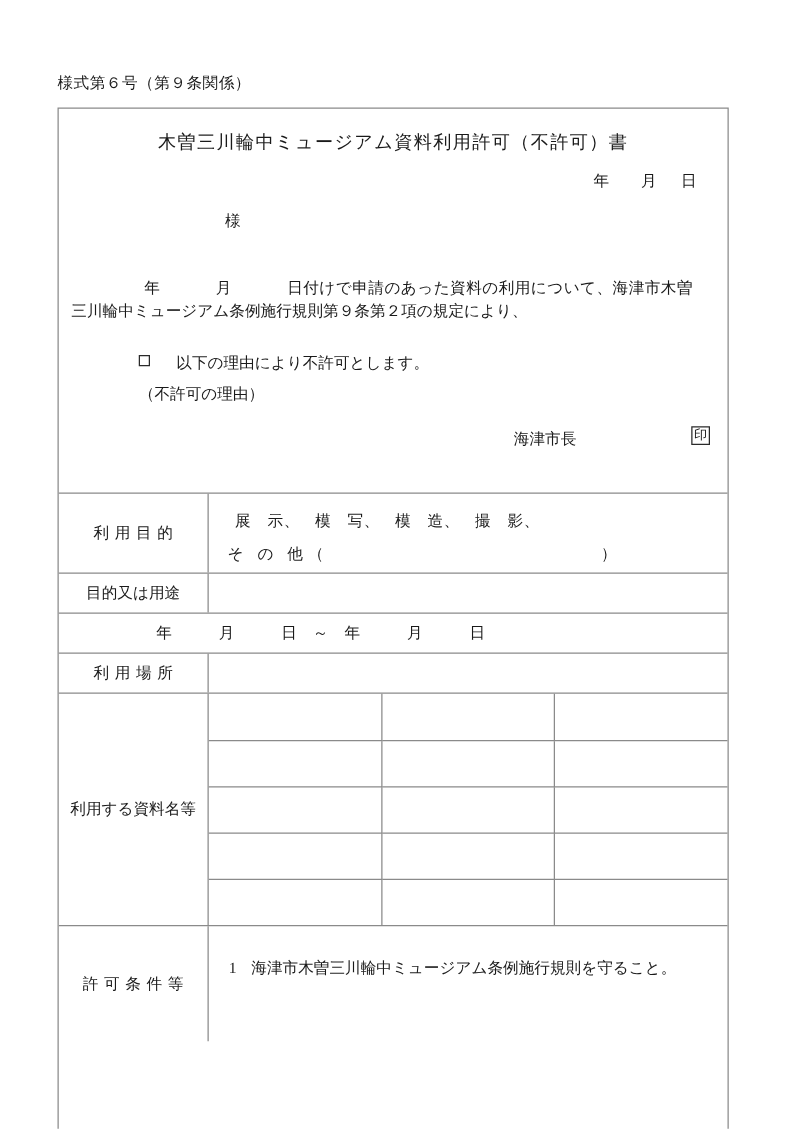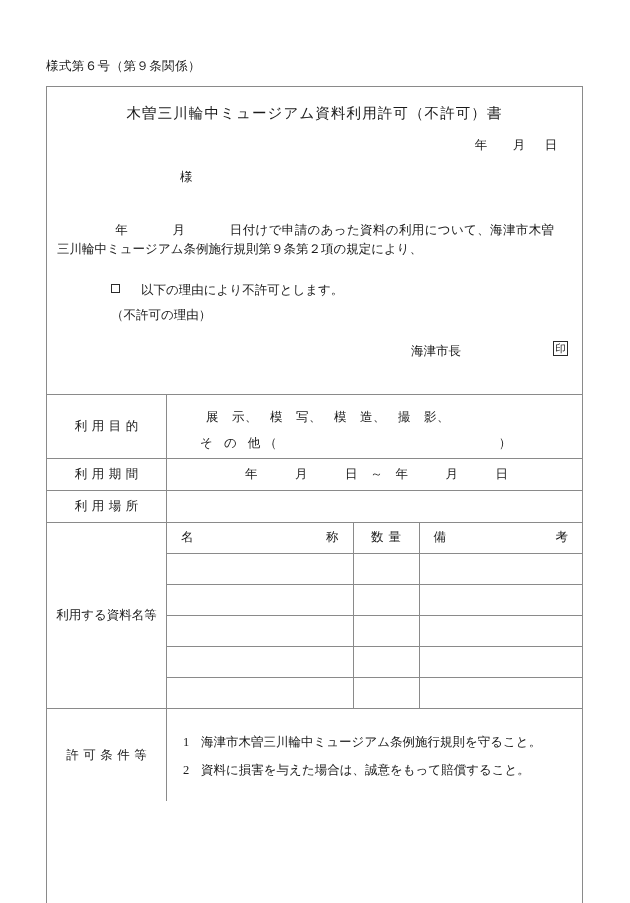--- a/index.html
+++ b/index.html
@@ -152,21 +152,21 @@
   }
   .label-spread { letter-spacing: 4.5px; text-indent: 4.5px; }
 
   .value-cell {
     flex: 1 1 auto;
     box-sizing: border-box;
     position: relative;
   }
 
   
-  .row-purpose { height: 64px; gap: 18px; }
+  .row-purpose { height: 64px; }
   .purpose-inner {
     padding: 9px 0 0 15px;
     font-size: 12.5px;
     line-height: 26px;
   }
   .purpose-line1 { letter-spacing: 0.5px; }
   .purpose-line1 span { display: inline-block; text-align: center; }
   .p-item { width: 64px; }
   .purpose-line2 .other-label { letter-spacing: 4px; }
 
@@ -275,25 +275,28 @@
         <div class="purpose-line1">
           <span class="p-item">展　示、</span><span class="p-item">模　写、</span><span class="p-item">模　造、</span><span class="p-item">撮　影、</span>
         </div>
         <div class="purpose-line2">
           <span class="other-label">そ の 他</span><span>（</span><span style="display:inline-block;width:222px;"></span><span>）</span>
         </div>
       </div>
     </div>
   </div>
 
+  <div class="grid-row row-usage">
+    <div class="label-cell">
+      <span>目的又は用途</span>
+    </div>
+    <div class="value-cell"></div>
+  </div>
 
   <div class="grid-row row-period">
-    <div class="label-cell">
-      <span class="label-spread">利用期間</span>
-    </div>
     <div class="value-cell">
       <div class="period-inner">
         <span class="g">年</span><span class="g">月</span><span>日</span><span class="tilde" style="text-align:center;">～</span><span class="g">年</span><span class="g">月</span><span>日</span>
       </div>
     </div>
   </div>
 
   <div class="grid-row row-place">
     <div class="label-cell">
       <span class="label-spread">利用場所</span>
@@ -301,31 +304,20 @@
     <div class="value-cell"></div>
   </div>
 
   <div class="grid-row row-materials">
     <div class="label-cell">
       <span>利用する資料名等</span>
     </div>
     <div class="value-cell">
       <table class="mat-table">
         <tbody>
-            <tr class="mat-head-row">
-          <th class="col-name">
-                <span class="th-spread">名　称</span>
-              </th>
-          <th class="col-qty">
-                <span class="th-qty">数量</span>
-              </th>
-          <th class="col-note">
-                <span class="th-spread">備　考</span>
-              </th>
-        </tr>
         <tr class="mat-data-row">
           <td></td>
           <td></td>
           <td></td>
         </tr>
         <tr class="mat-data-row">
           <td></td>
           <td></td>
           <td></td>
         </tr>
@@ -351,20 +343,17 @@
 
   <div class="grid-row row-conditions">
     <div class="label-cell">
       <span class="label-spread">許可条件等</span>
     </div>
     <div class="value-cell">
       <div class="cond-inner">
         <div class="cond-item">
           <span class="cond-num">1</span><span>海津市木曽三川輪中ミュージアム条例施行規則を守ること。</span>
         </div>
-        <div class="cond-item">
-          <span class="cond-num">2</span><span>資料に損害を与えた場合は、誠意をもって賠償すること。</span>
-        </div>
       </div>
     </div>
   </div>
 
 </div>
 
 </body></html>

